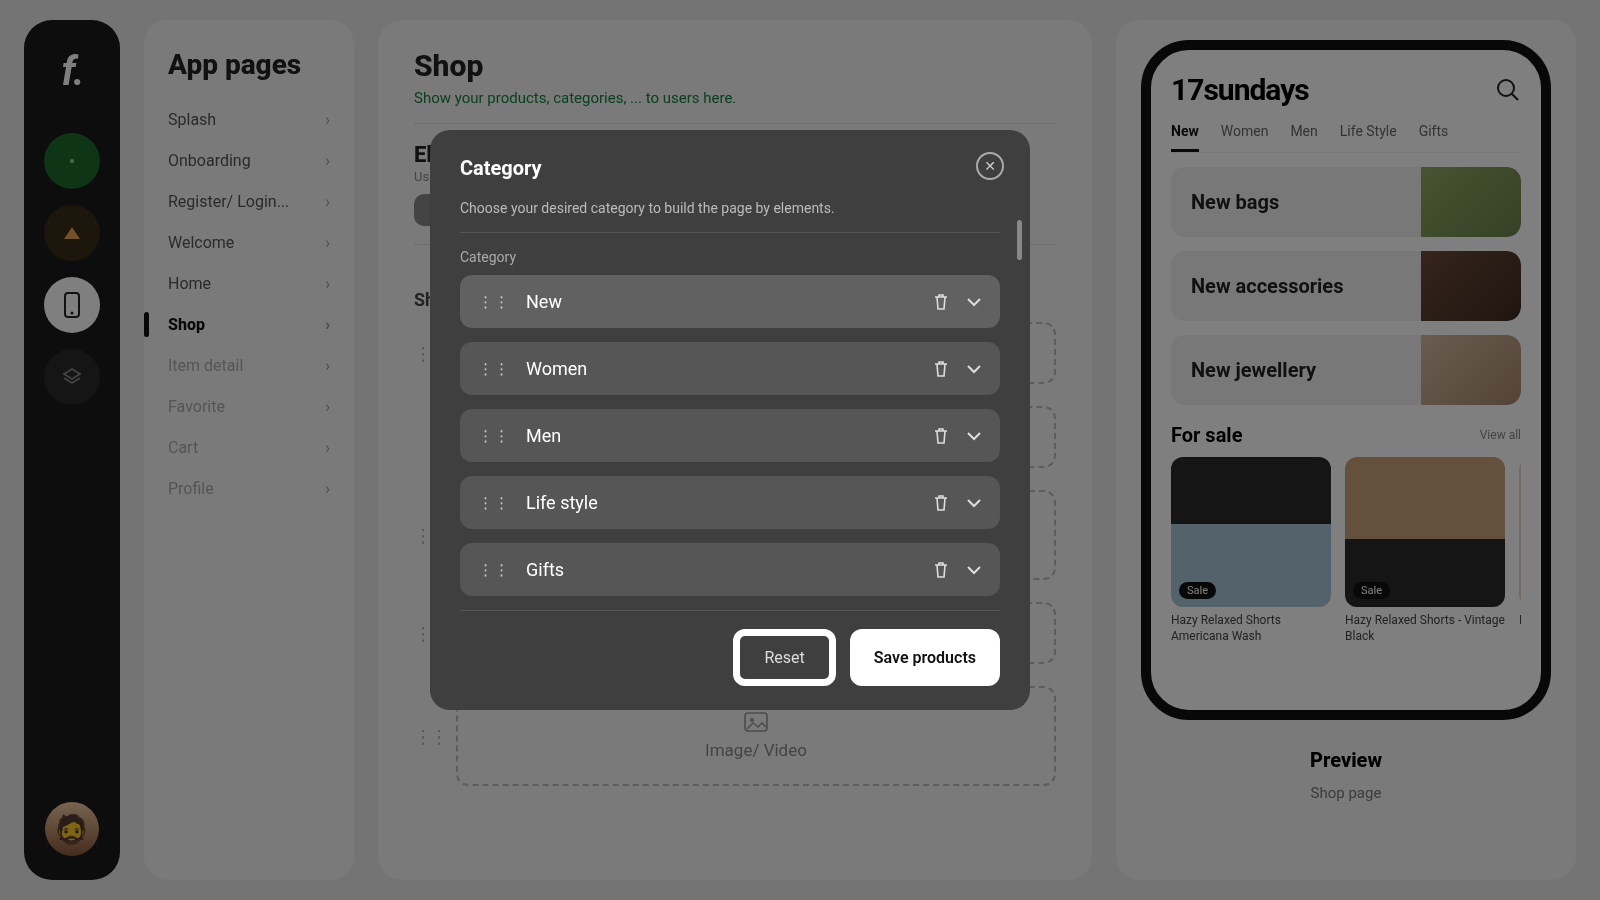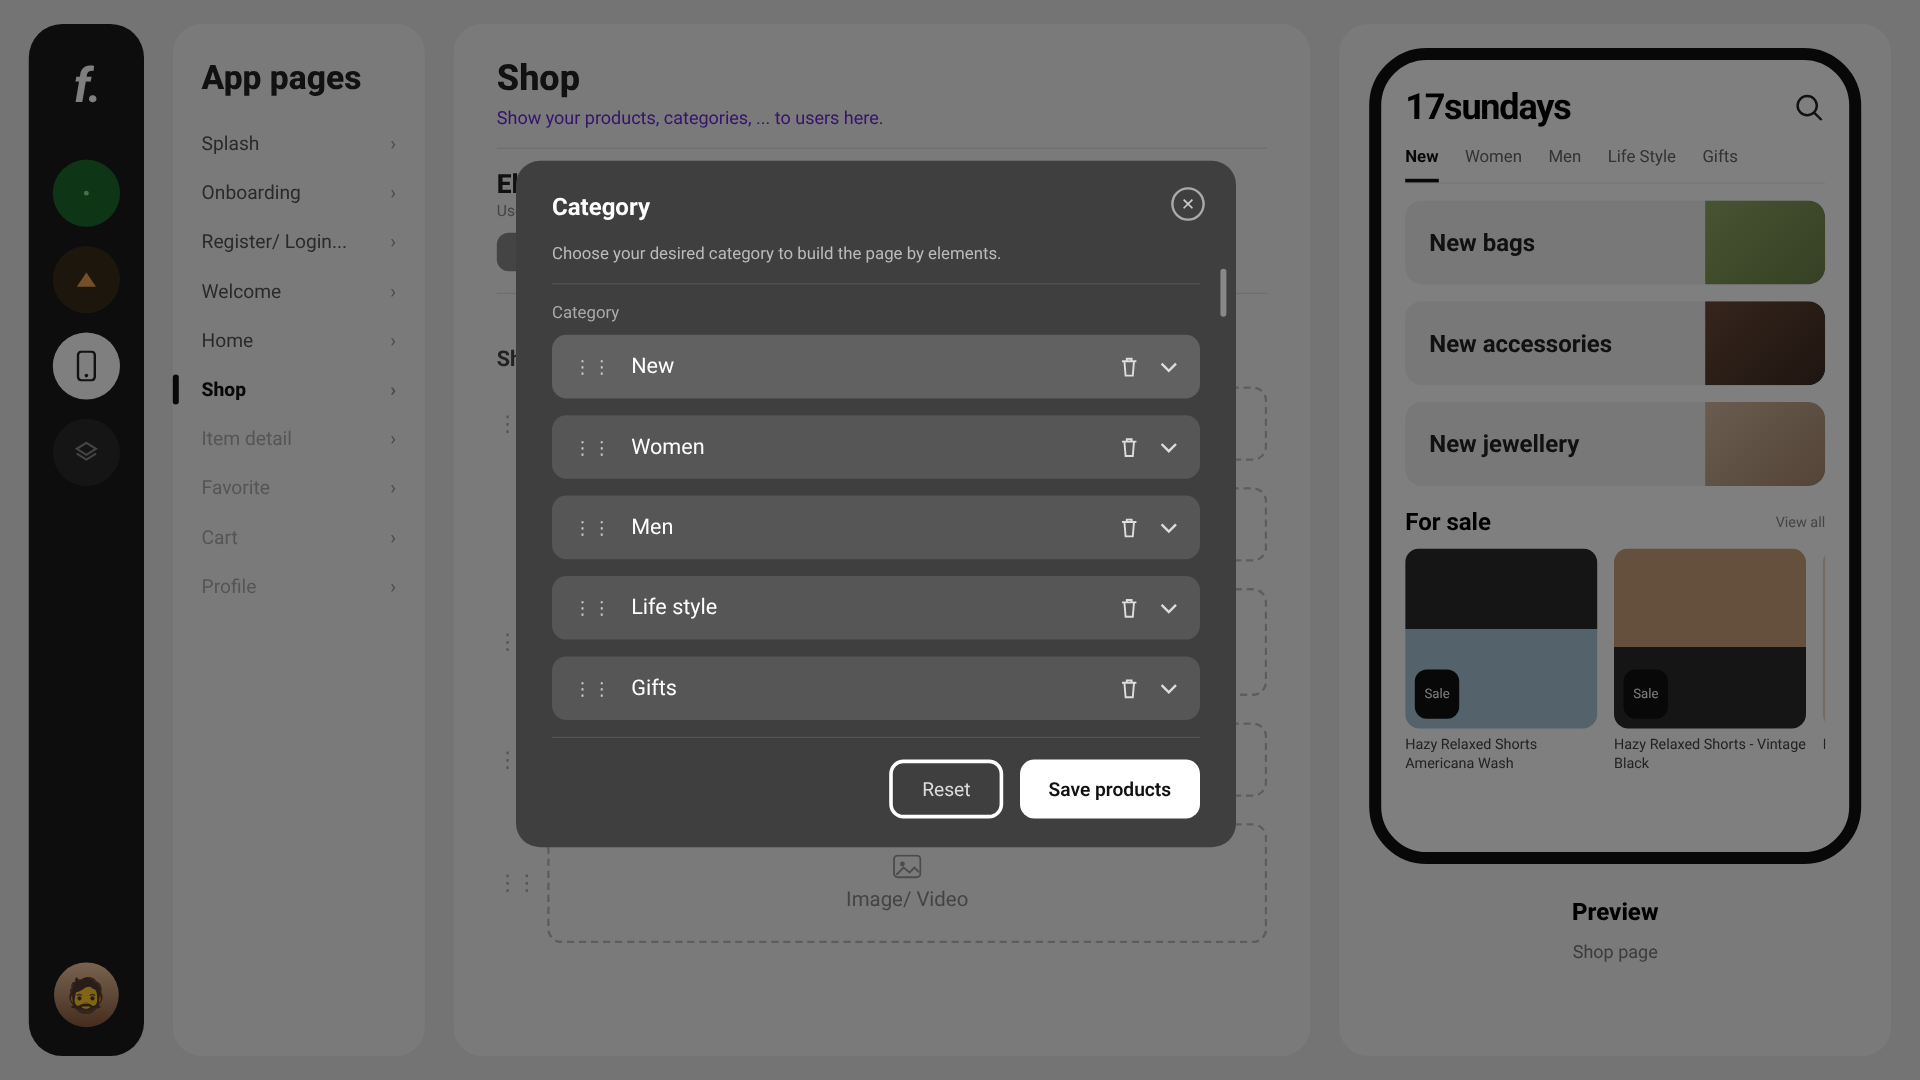--- a/index.html
+++ b/index.html
@@ -22,21 +22,21 @@
   .pages-title { font-size:28px; font-weight:800; color:#222; padding:0 24px 18px; }
   .page-item { display:flex; align-items:center; justify-content:space-between; padding:11px 24px; font-size:16px; color:#555; cursor:pointer; position:relative; }
   .page-item.active { font-weight:800; color:#111; }
   .page-item.active::before { content:""; position:absolute; left:0; top:8px; bottom:8px; width:5px; background:#111; border-radius:3px; }
   .page-item.faded { color:#aaa; }
   .chev { color:#999; }
   
   
   .main-panel { flex:1; background:#f5f5f5; border-radius:24px; padding:28px 36px; display:flex; flex-direction:column; }
   .main-title { font-size:30px; font-weight:800; color:#222; }
-  .main-sub { color:#6d28d9; margin:6px 0 16px; font-size:15px; }
+  .main-sub { color:#15803d; margin:6px 0 16px; font-size:15px; }
   .divider { height:1px; background:#ddd; margin:0 0 18px; }
   .elements-title { font-size:22px; font-weight:800; color:#222; }
   .elements-sub { color:#888; font-size:13px; margin-top:2px; }
   .chip-row { margin-top:10px; }
   .chip { display:inline-block; background:#888; color:#fff; padding:8px 16px; border-radius:10px; font-size:14px; }
   .section-label { font-size:18px; font-weight:700; color:#444; margin:26px 0 12px; }
   .drop-row { display:flex; align-items:center; gap:10px; margin-bottom:22px; }
   .drag-dots { color:#aaa; font-size:18px; letter-spacing:-2px; }
   .dropzone { flex:1; border:2px dashed #bbb; border-radius:12px; display:flex; align-items:center; justify-content:center; color:#888; font-size:17px; }
   .dz-short { height:62px; }
@@ -61,42 +61,42 @@
   .img-jewel { background:linear-gradient(135deg,#d4b8a0,#a88870); }
   .forsale-row { display:flex; justify-content:space-between; align-items:center; margin-top:18px; }
   .forsale { font-size:20px; font-weight:700; }
   .viewall { font-size:12px; color:#888; }
   .products { display:flex; gap:14px; margin-top:10px; overflow:hidden; }
   .prod { width:160px; flex-shrink:0; }
   .prod-img { height:150px; background:#ddd; border-radius:12px; position:relative; }
   .pimg1 { background:linear-gradient(180deg,#2a2a2a 45%,#a8c4d8 45%); }
   .pimg2 { background:linear-gradient(180deg,#c8a078 55%,#2a2a2a 55%); }
   .pimg3 { background:#e8d8c8; }
-  .sale-badge { position:absolute; left:8px; bottom:8px; background:#111; color:#fff; font-size:11px; padding:14px 8px; border-radius:10px; }
+  .sale-badge { position:absolute; left:8px; bottom:8px; background:#111; color:#fff; font-size:11px; padding:2px 8px; border-radius:10px; }
   .prod-name { font-size:12px; color:#444; margin-top:6px; line-height:1.3; }
   .preview-label { font-size:20px; font-weight:800; margin-top:16px; }
   .preview-sub { color:#777; font-size:15px;text-align:right; }
   
   
   .overlay { position:absolute; inset:0; background:rgba(0,0,0,0.5); display:flex; align-items:center; justify-content:center; }
   .modal { width:600px; background:#3f3f3f; border-radius:20px; padding:26px 30px 24px; position:relative; color:#eee; top:-30px; left:-70px; }
   .modal-title { font-size:20px; font-weight:700; color:#fff; }
   .modal-sub { color:#bbb; font-size:14px; margin-top:20px; }
   .close-btn { position:absolute; top:22px; right:26px; width:28px; height:28px; border-radius:50%; border:2px solid #aaa; display:flex; align-items:center; justify-content:center; color:#ccc; cursor:pointer; font-size:14px; }
   .modal-divider { height:1px; background:#555; margin:16px 0; }
   .modal-label { font-size:14px; color:#aaa; margin-bottom:10px; }
   .cat-item { background:#565656; border-radius:12px; display:flex; align-items:center; padding:16px 18px; margin-bottom:14px; }
   .cat-item.sel { background:#616161; }
   .cat-drag { color:#ccc; margin-right:16px; font-size:15px; letter-spacing:1px; }
   .cat-name { flex:1; font-size:18px; color:#fff; }
   .cat-icon { color:#ddd; margin-left:16px; cursor:pointer; }
   .modal-divider2 { height:1px; background:#555; margin:10px 0 18px; }
   .modal-buttons { display:flex; justify-content:flex-end; gap:14px; }
   .btn { padding:12px 24px; border-radius:12px; font-size:16px; cursor:pointer; border:none; }
-  .btn-reset { background:transparent; border:3px solid #ffffff; color:#ddd; }
+  .btn-reset { background:transparent; border:7px solid #ffffff; color:#ddd; }
   .btn-save { background:#fff; color:#111; font-weight:600; }
   .scroll-ind { position:absolute; right:8px; top:90px; width:5px; height:40px; background:#888; border-radius:3px; }
   
   svg { display:block; }
 </style>
 </head>
 <body>
 
 <div class="app-bg">
 

